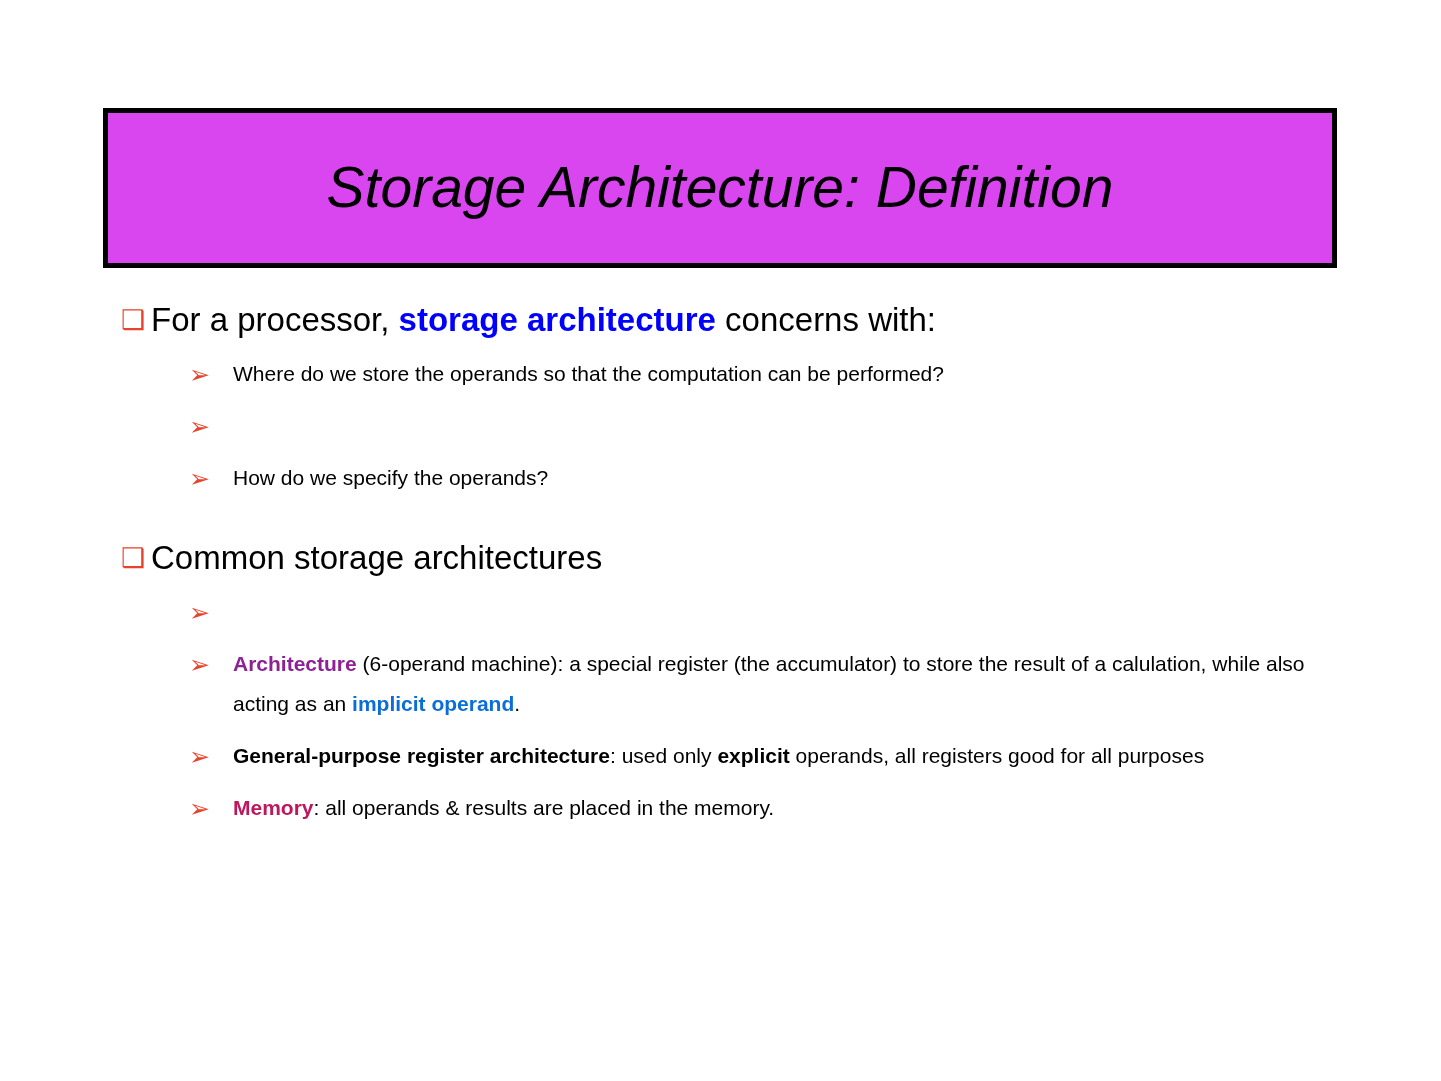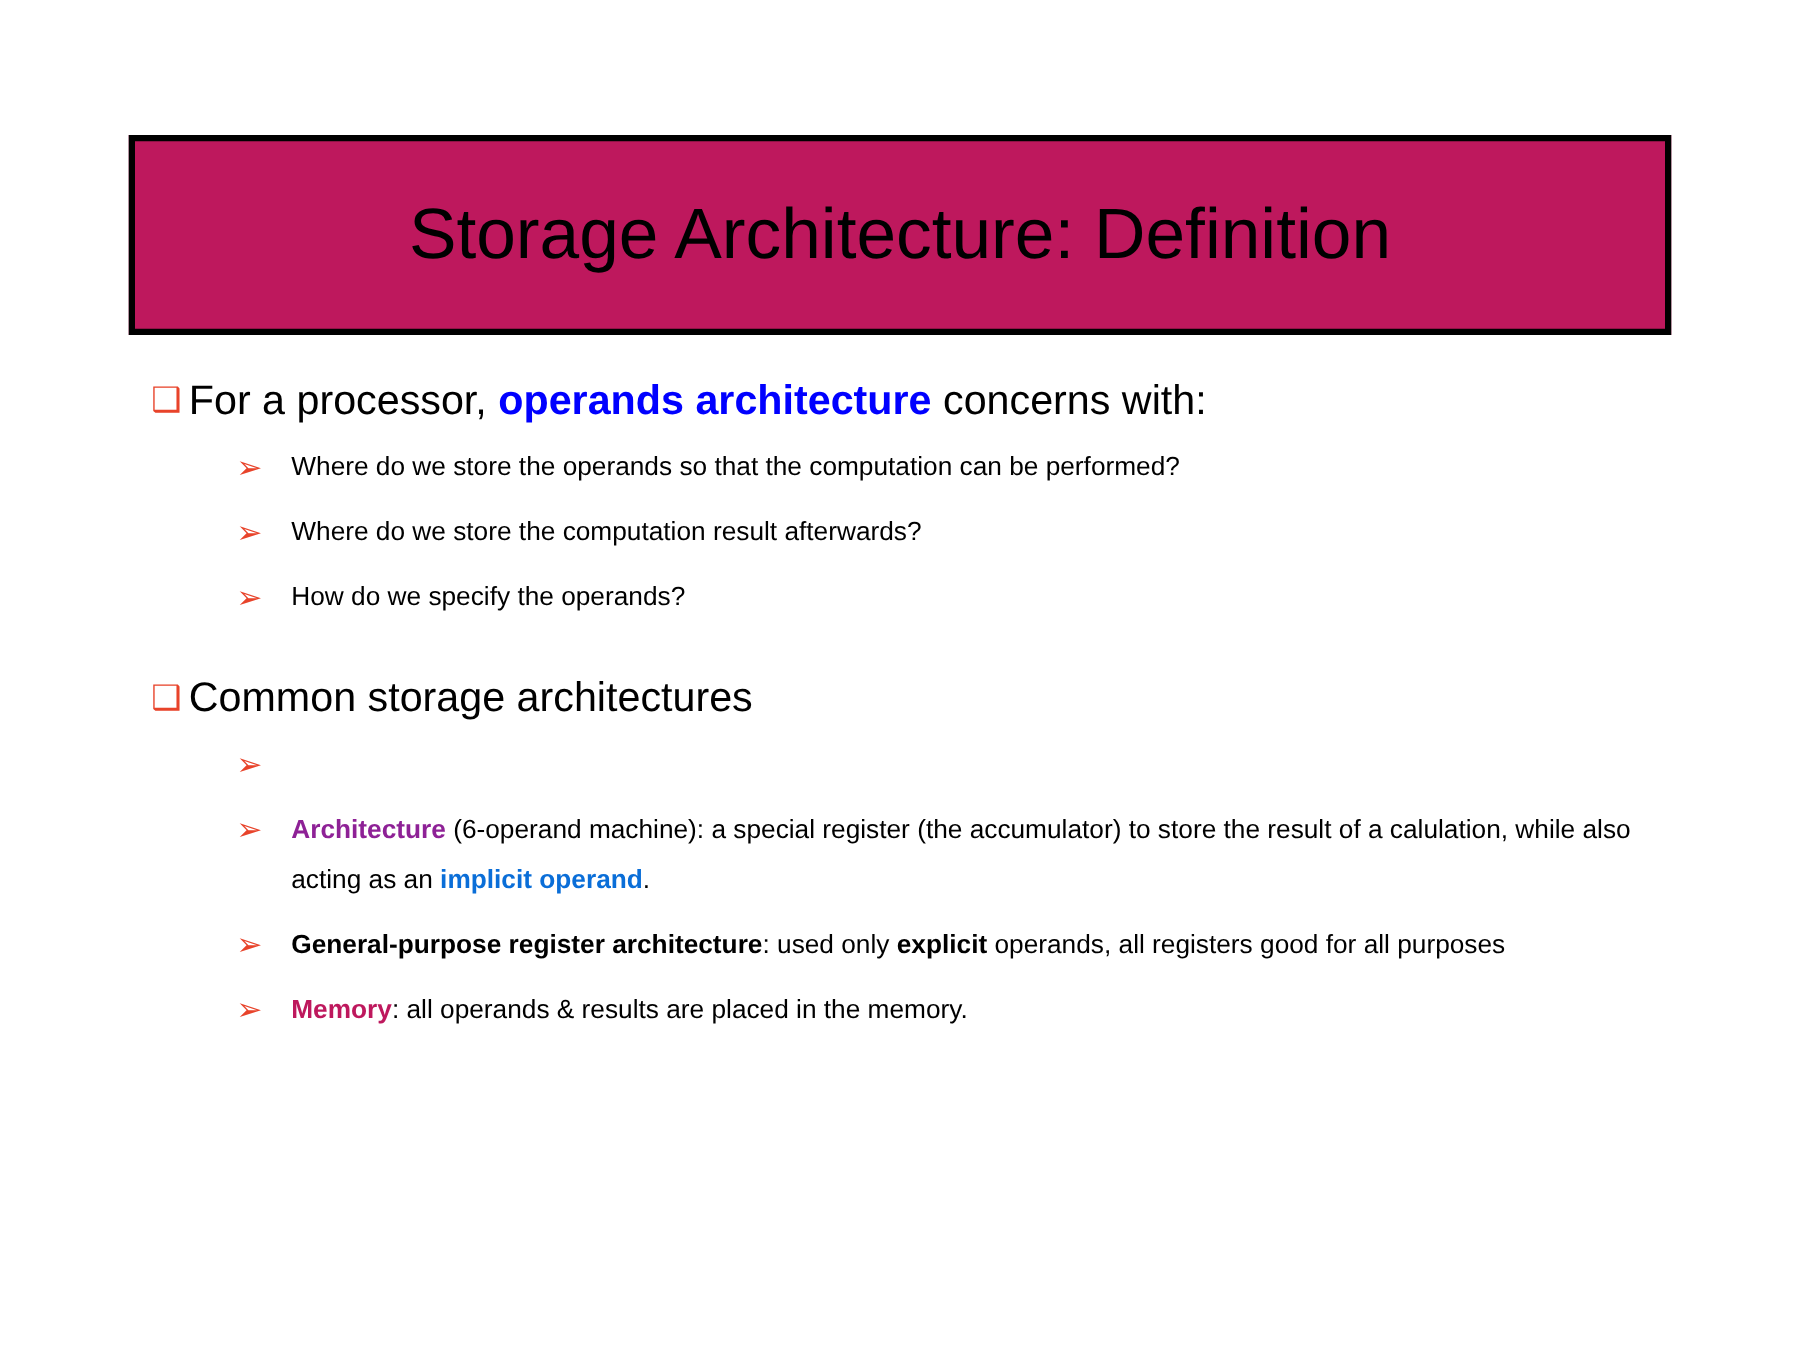--- a/index.html
+++ b/index.html
@@ -21,26 +21,27 @@
     width: 1441px;
     height: 1081px;
     background: #ffffff;
   }
   .title-box {
     position: absolute;
     left: 103px;
     top: 108px;
     width: 1234px;
     height: 160px;
-    background: #be185d;
+    background: #d946ef;
     border: 5px solid #000000;
     box-sizing: border-box;
     display: flex;
     align-items: center;
     justify-content: center;
+    font-style: italic;
   }
   .title-text {
     font-size: 57px;
     line-height: 1.05;
     color: #000000;
     font-weight: 400;
     letter-spacing: 0px;
     text-align: center;
     white-space: nowrap;
   }
@@ -108,32 +109,31 @@
 
   <div class="title-box">
     <div class="title-text">Storage Architecture: Definition</div>
   </div>
 
   <div class="content">
 
     <div class="l1">
       <span class="marker">❑</span>
       <span class="text">
-        <span>For a processor, </span><span class="blue">operands architecture</span><span> concerns with:</span>
+        <span>For a processor, </span><span class="blue">storage architecture</span><span> concerns with:</span>
       </span>
     </div>
 
     <div class="l2">
       <span class="marker">➢</span>
       <span class="text">Where do we store the operands so that the computation can be performed?</span>
     </div>
 
     <div class="l2">
       <span class="marker">➢</span>
-      <span class="text">Where do we store the computation result afterwards?</span>
     </div>
 
     <div class="l2">
       <span class="marker">➢</span>
       <span class="text">How do we specify the operands?</span>
     </div>
 
     <div class="group-gap"></div>
 
     <div class="l1">

